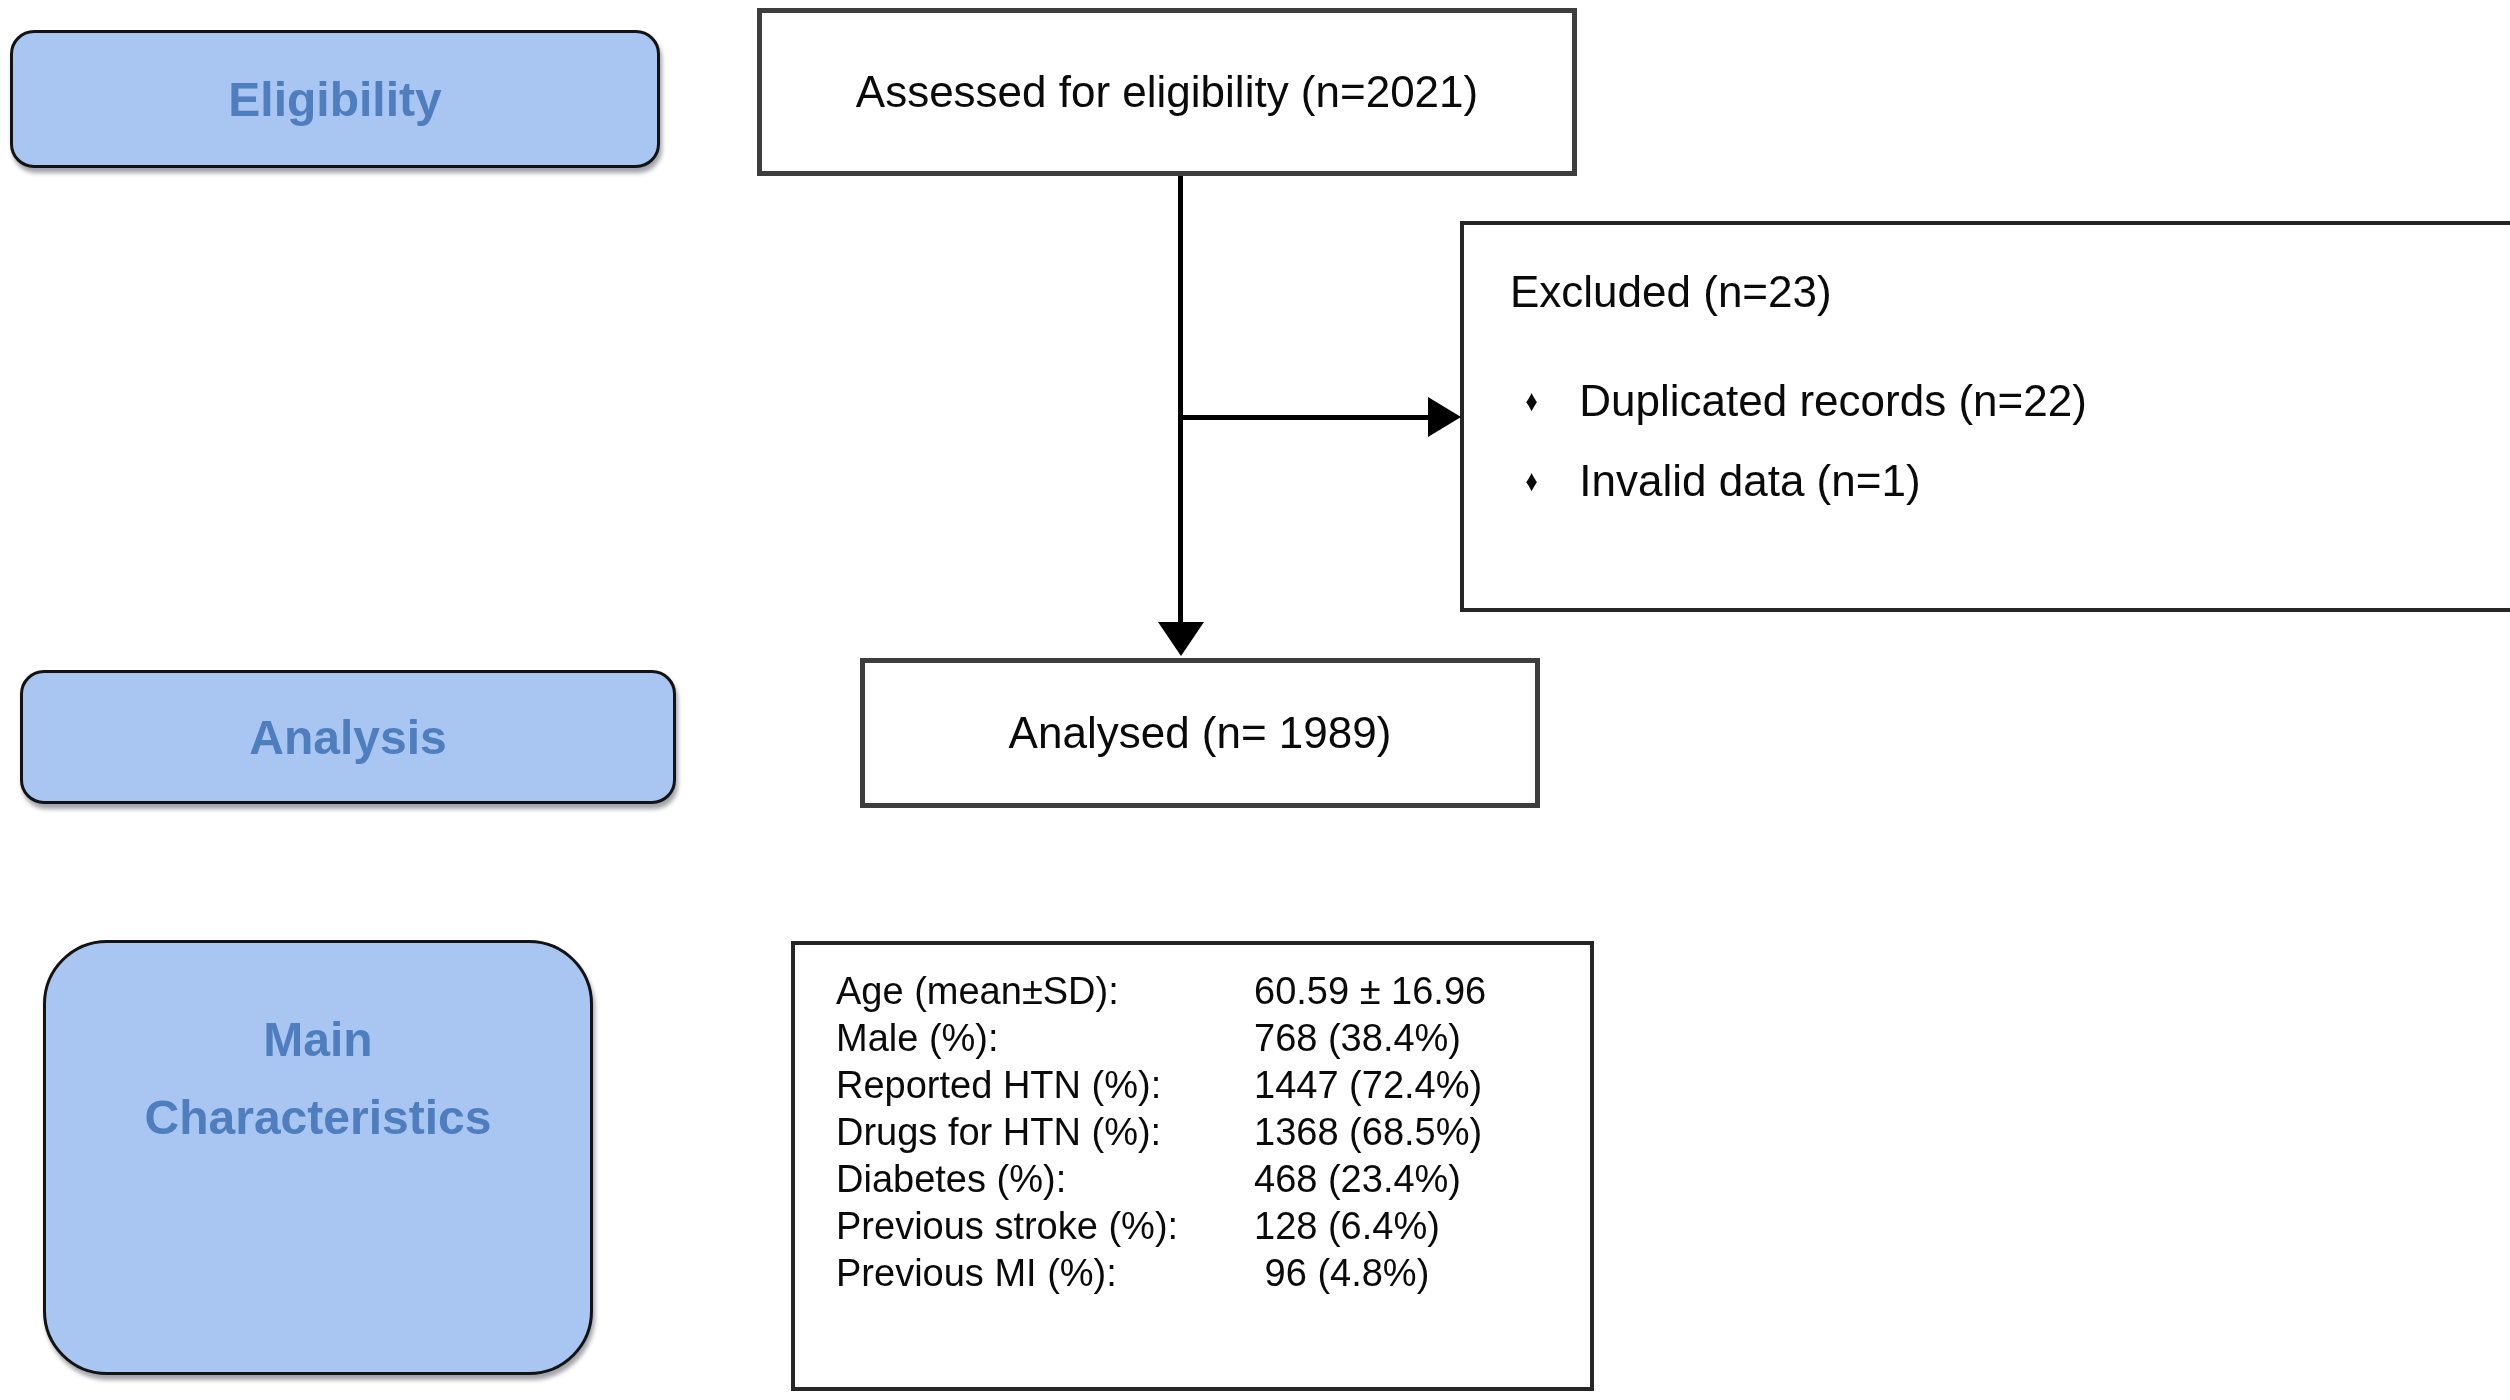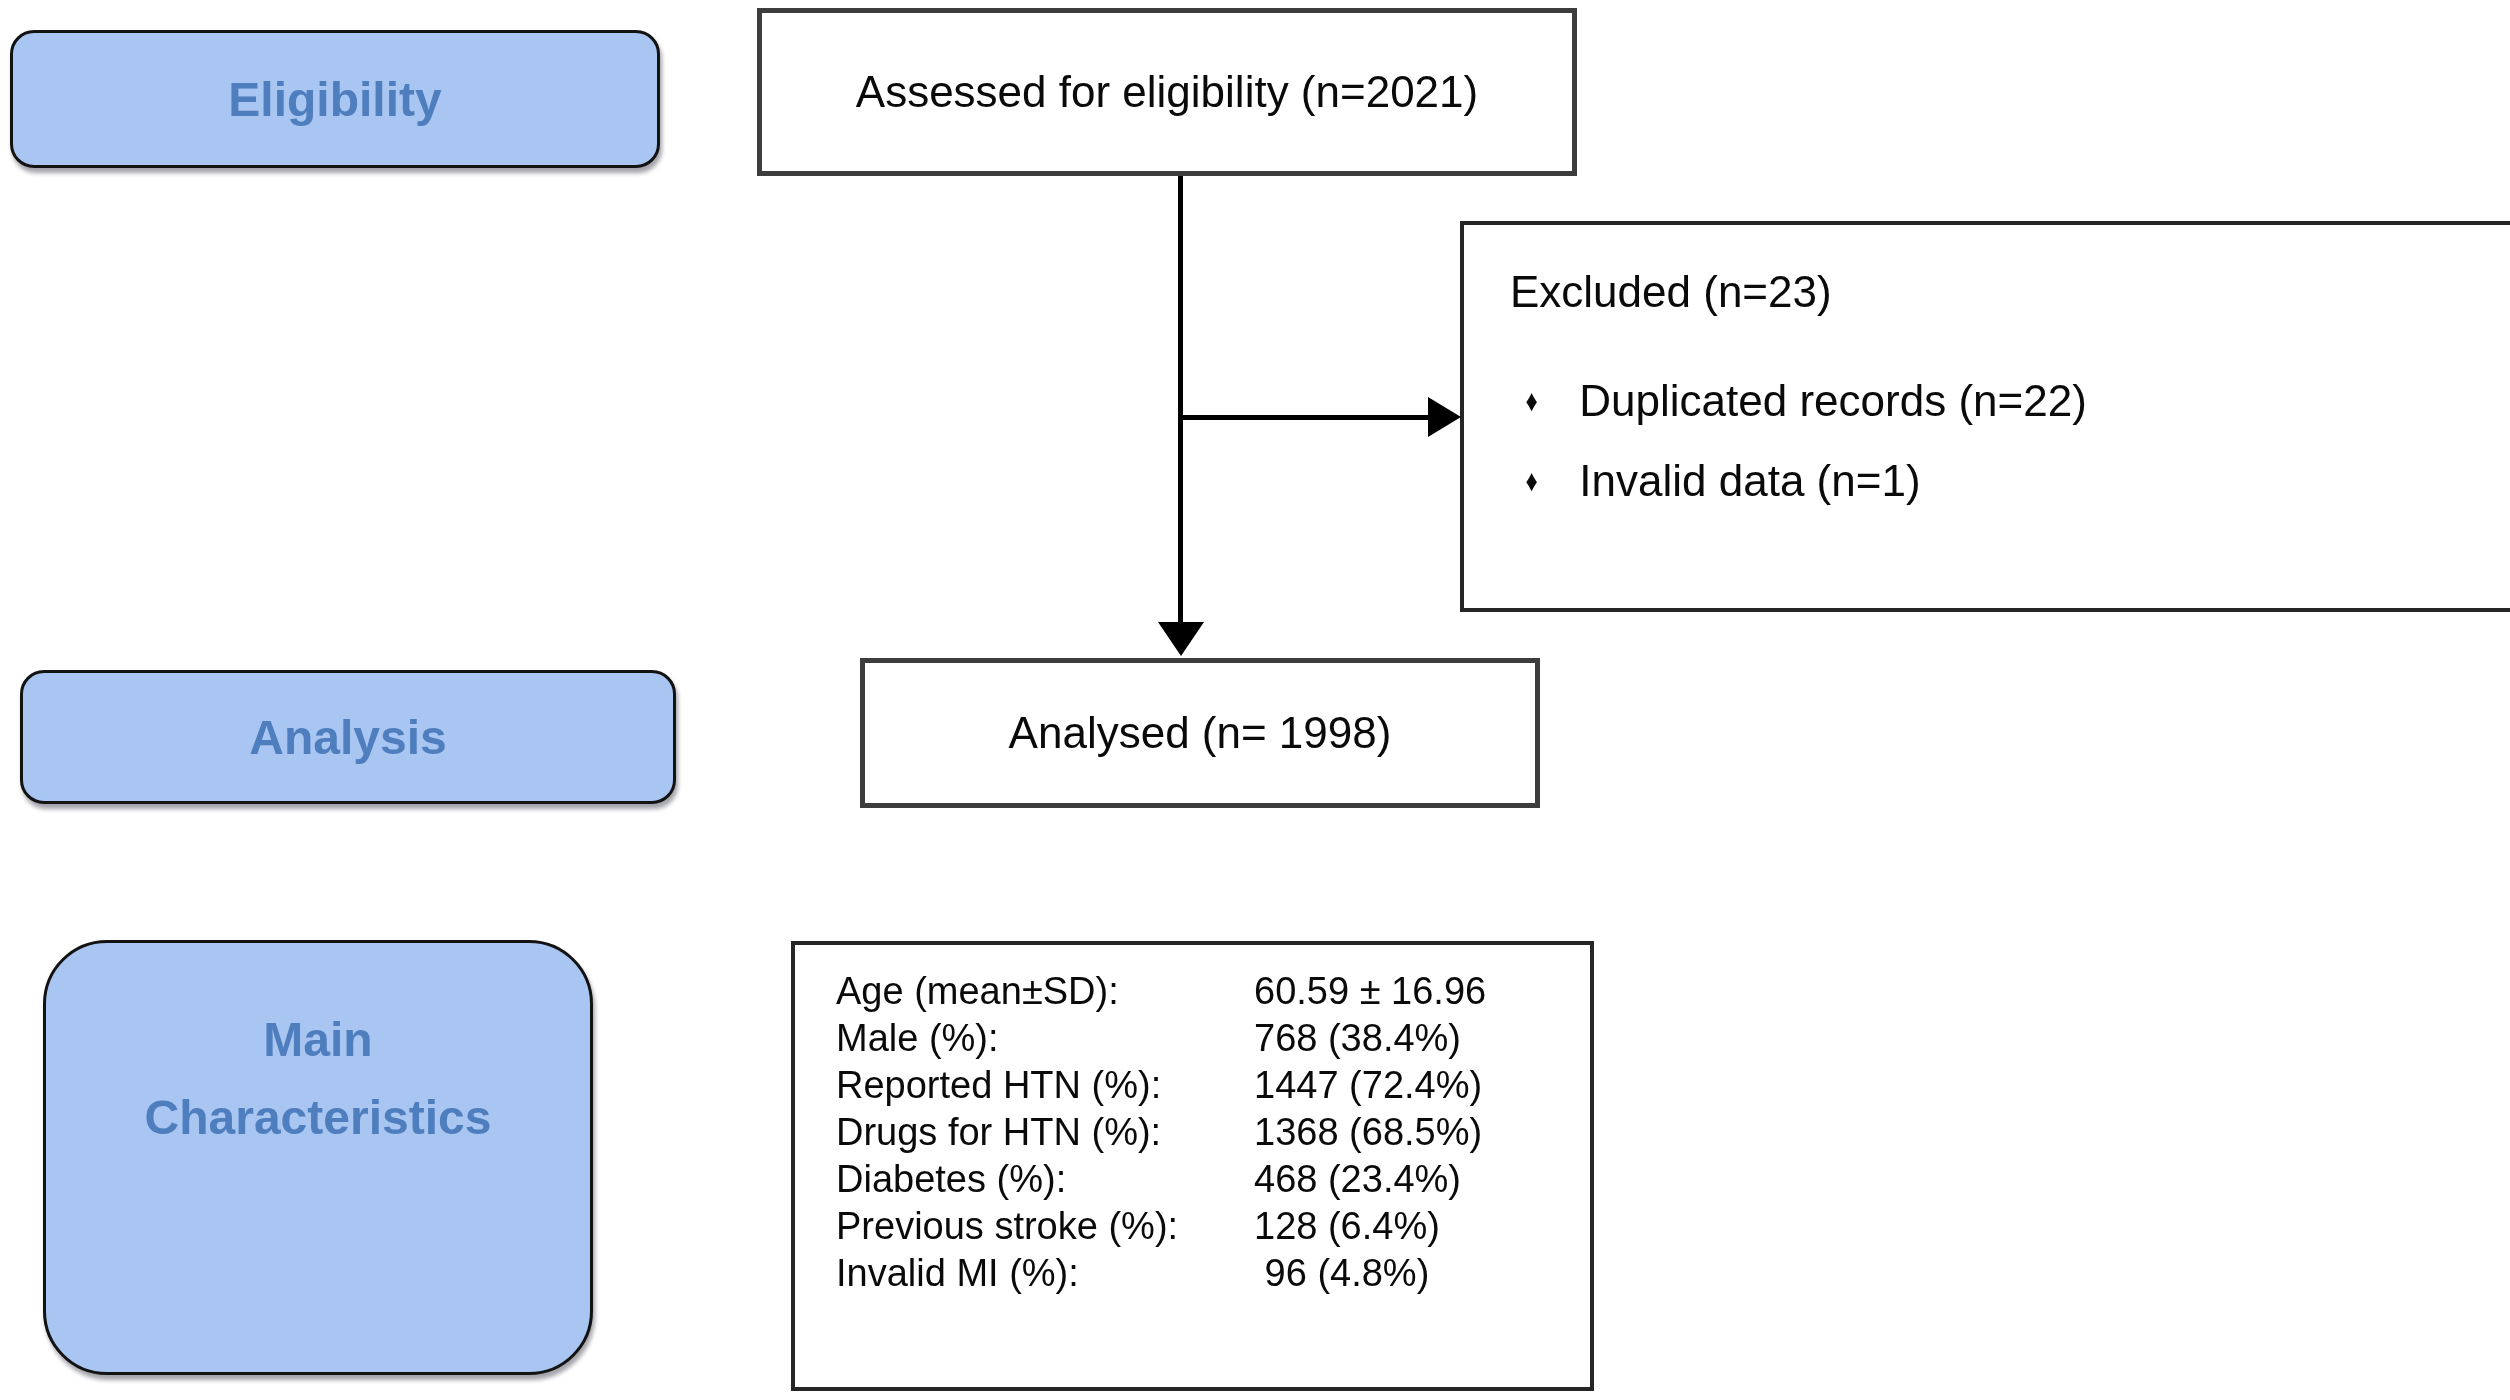--- a/index.html
+++ b/index.html
@@ -111,21 +111,21 @@
       <span class="bullet">♦</span>
       <span>Duplicated records (n=22)</span>
     </div>
     <div class="ex-item">
       <span class="bullet">♦</span>
       <span>Invalid data (n=1)</span>
     </div>
   </div>
 
   <div class="flowbox" id="box-analysed">
-    <span>Analysed (n= 1998)</span>
+    <span>Analysed (n= 1989)</span>
   </div>
 
   <div class="flowbox" id="box-char">
     <div class="row">
       <span class="lab">Age (mean±SD):</span>
       <span class="val">60.59 ± 16.96</span>
     </div>
     <div class="row">
       <span class="lab">Male (%):</span>
       <span class="val">768 (38.4%)</span>
@@ -140,21 +140,21 @@
     </div>
     <div class="row">
       <span class="lab">Diabetes (%):</span>
       <span class="val">468 (23.4%)</span>
     </div>
     <div class="row">
       <span class="lab">Previous stroke (%):</span>
       <span class="val">128 (6.4%)</span>
     </div>
     <div class="row">
-      <span class="lab">Invalid MI (%):</span>
+      <span class="lab">Previous MI (%):</span>
       <span class="val"> 96 (4.8%)</span>
     </div>
   </div>
 
   <div class="vline"></div>
   <div class="arrow-down"></div>
   <div class="hline"></div>
   <div class="arrow-right"></div>
 
 </div>

